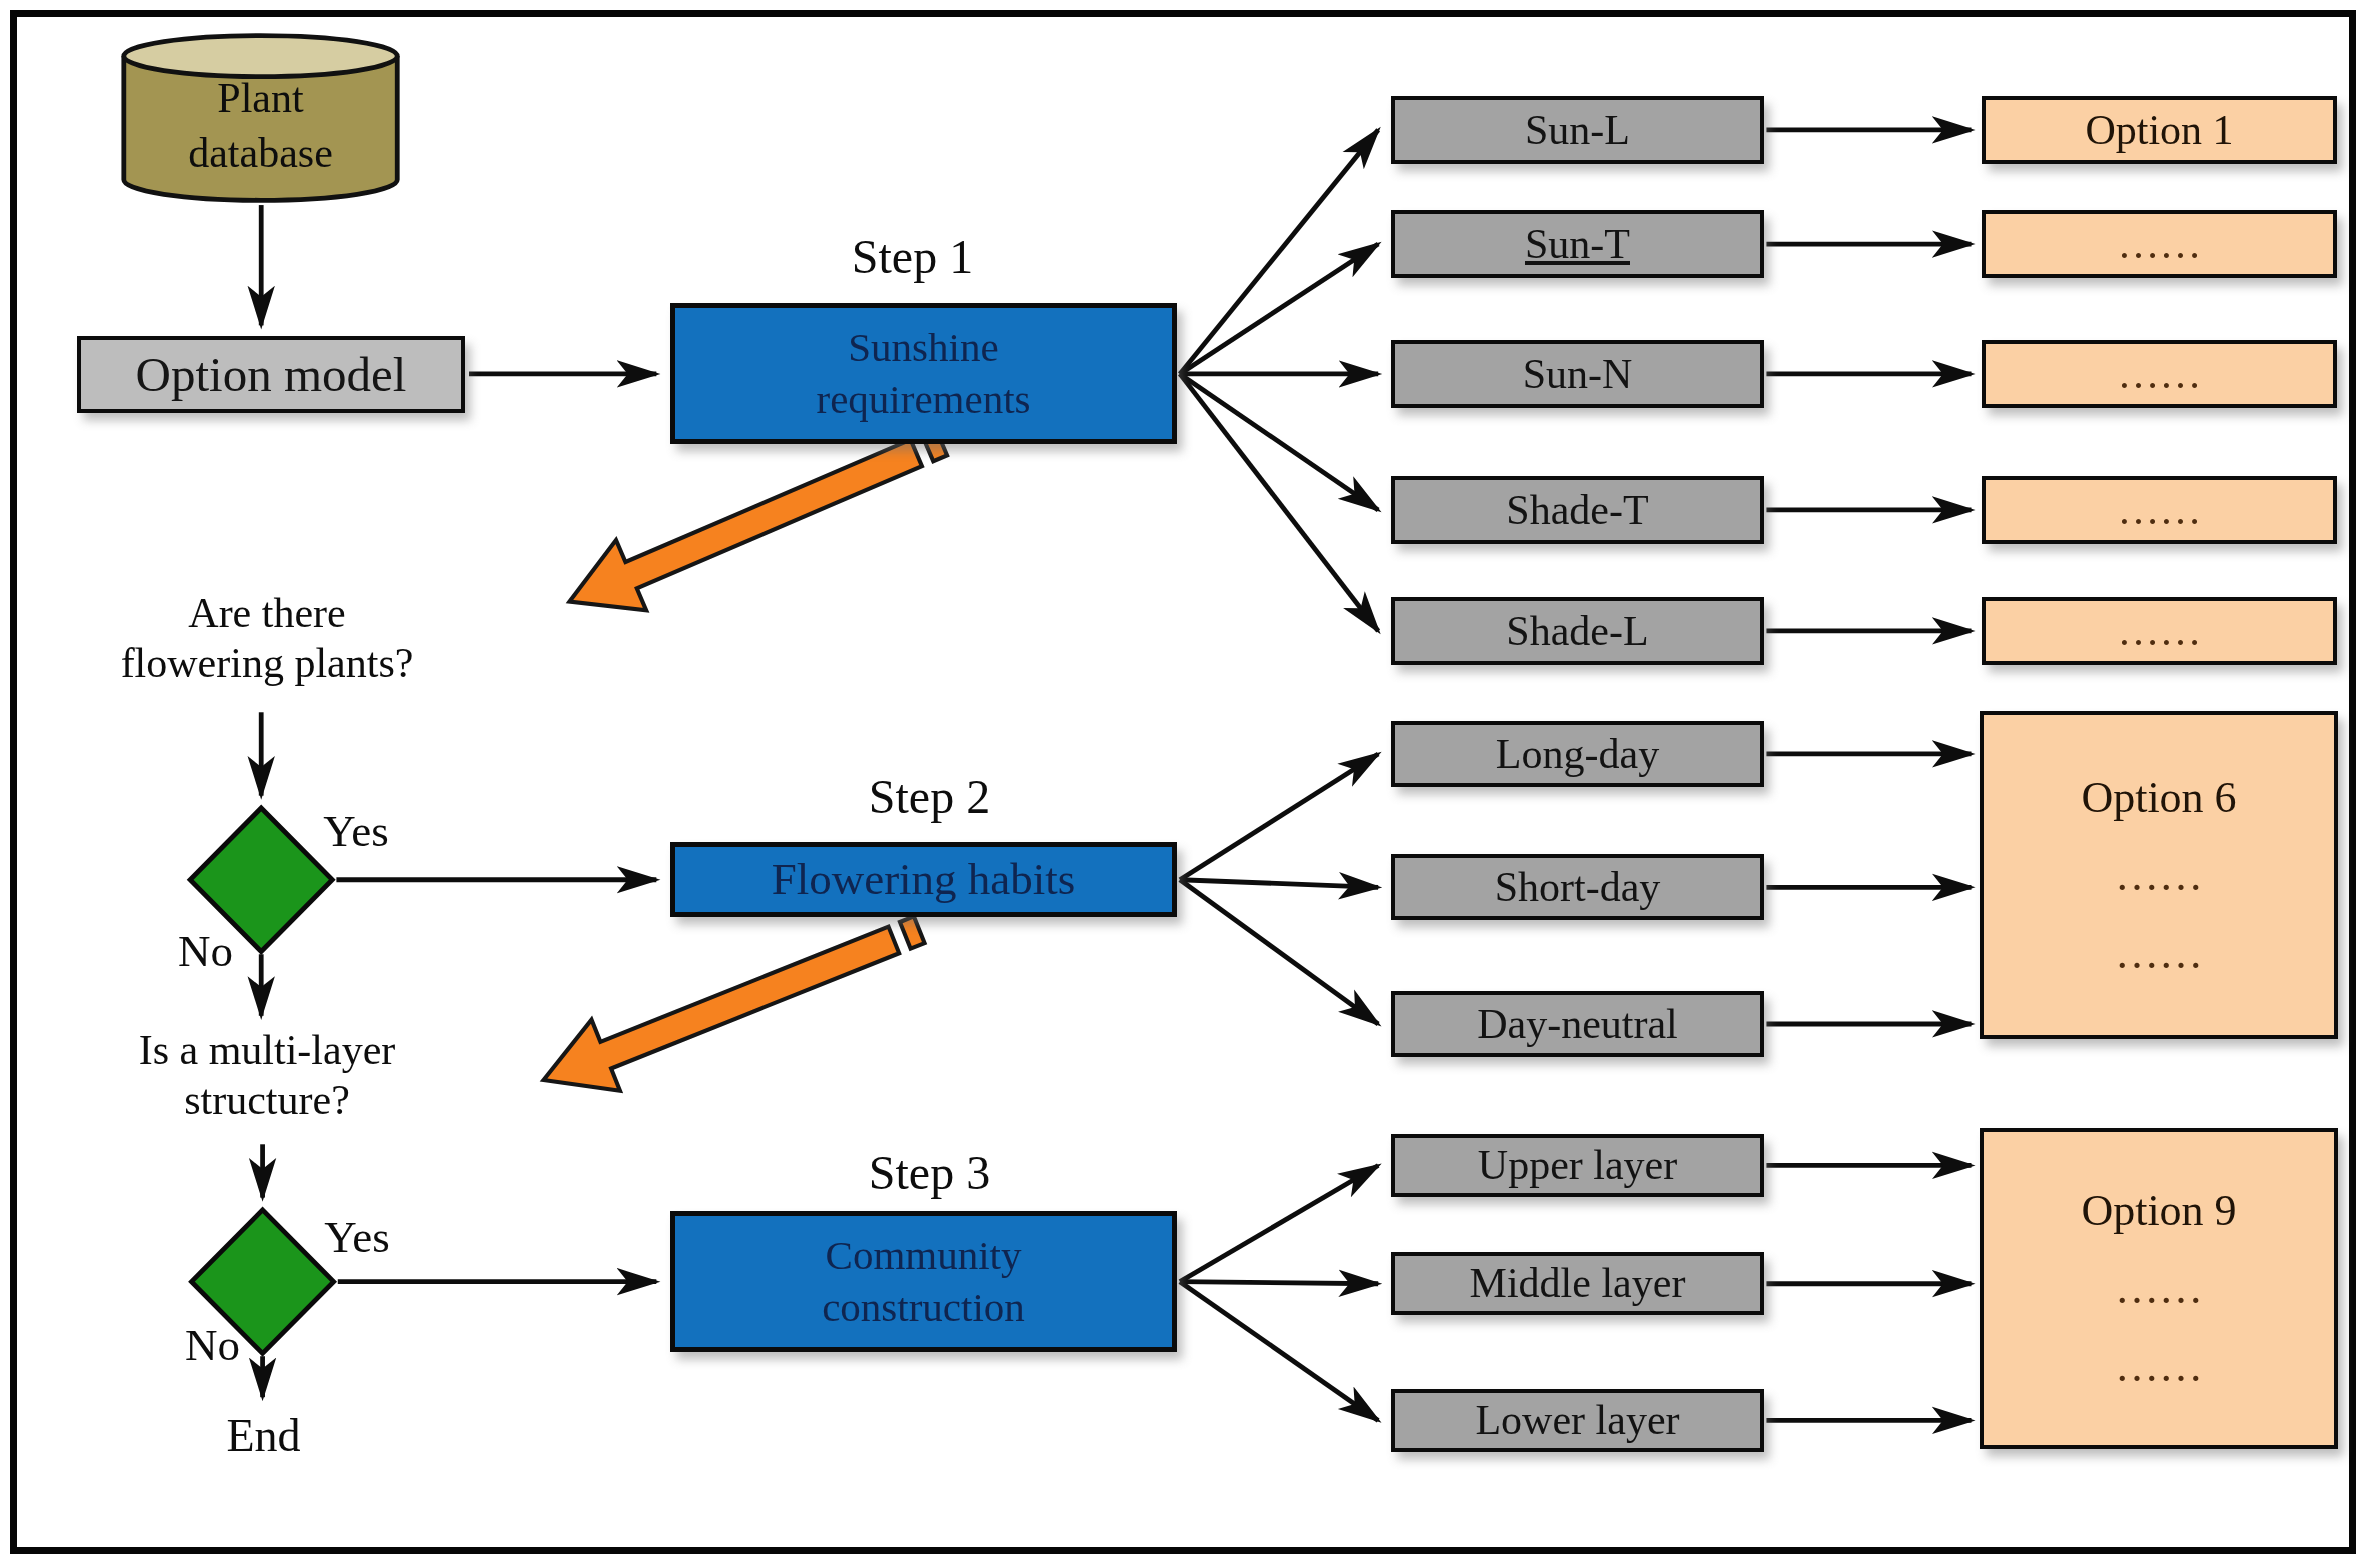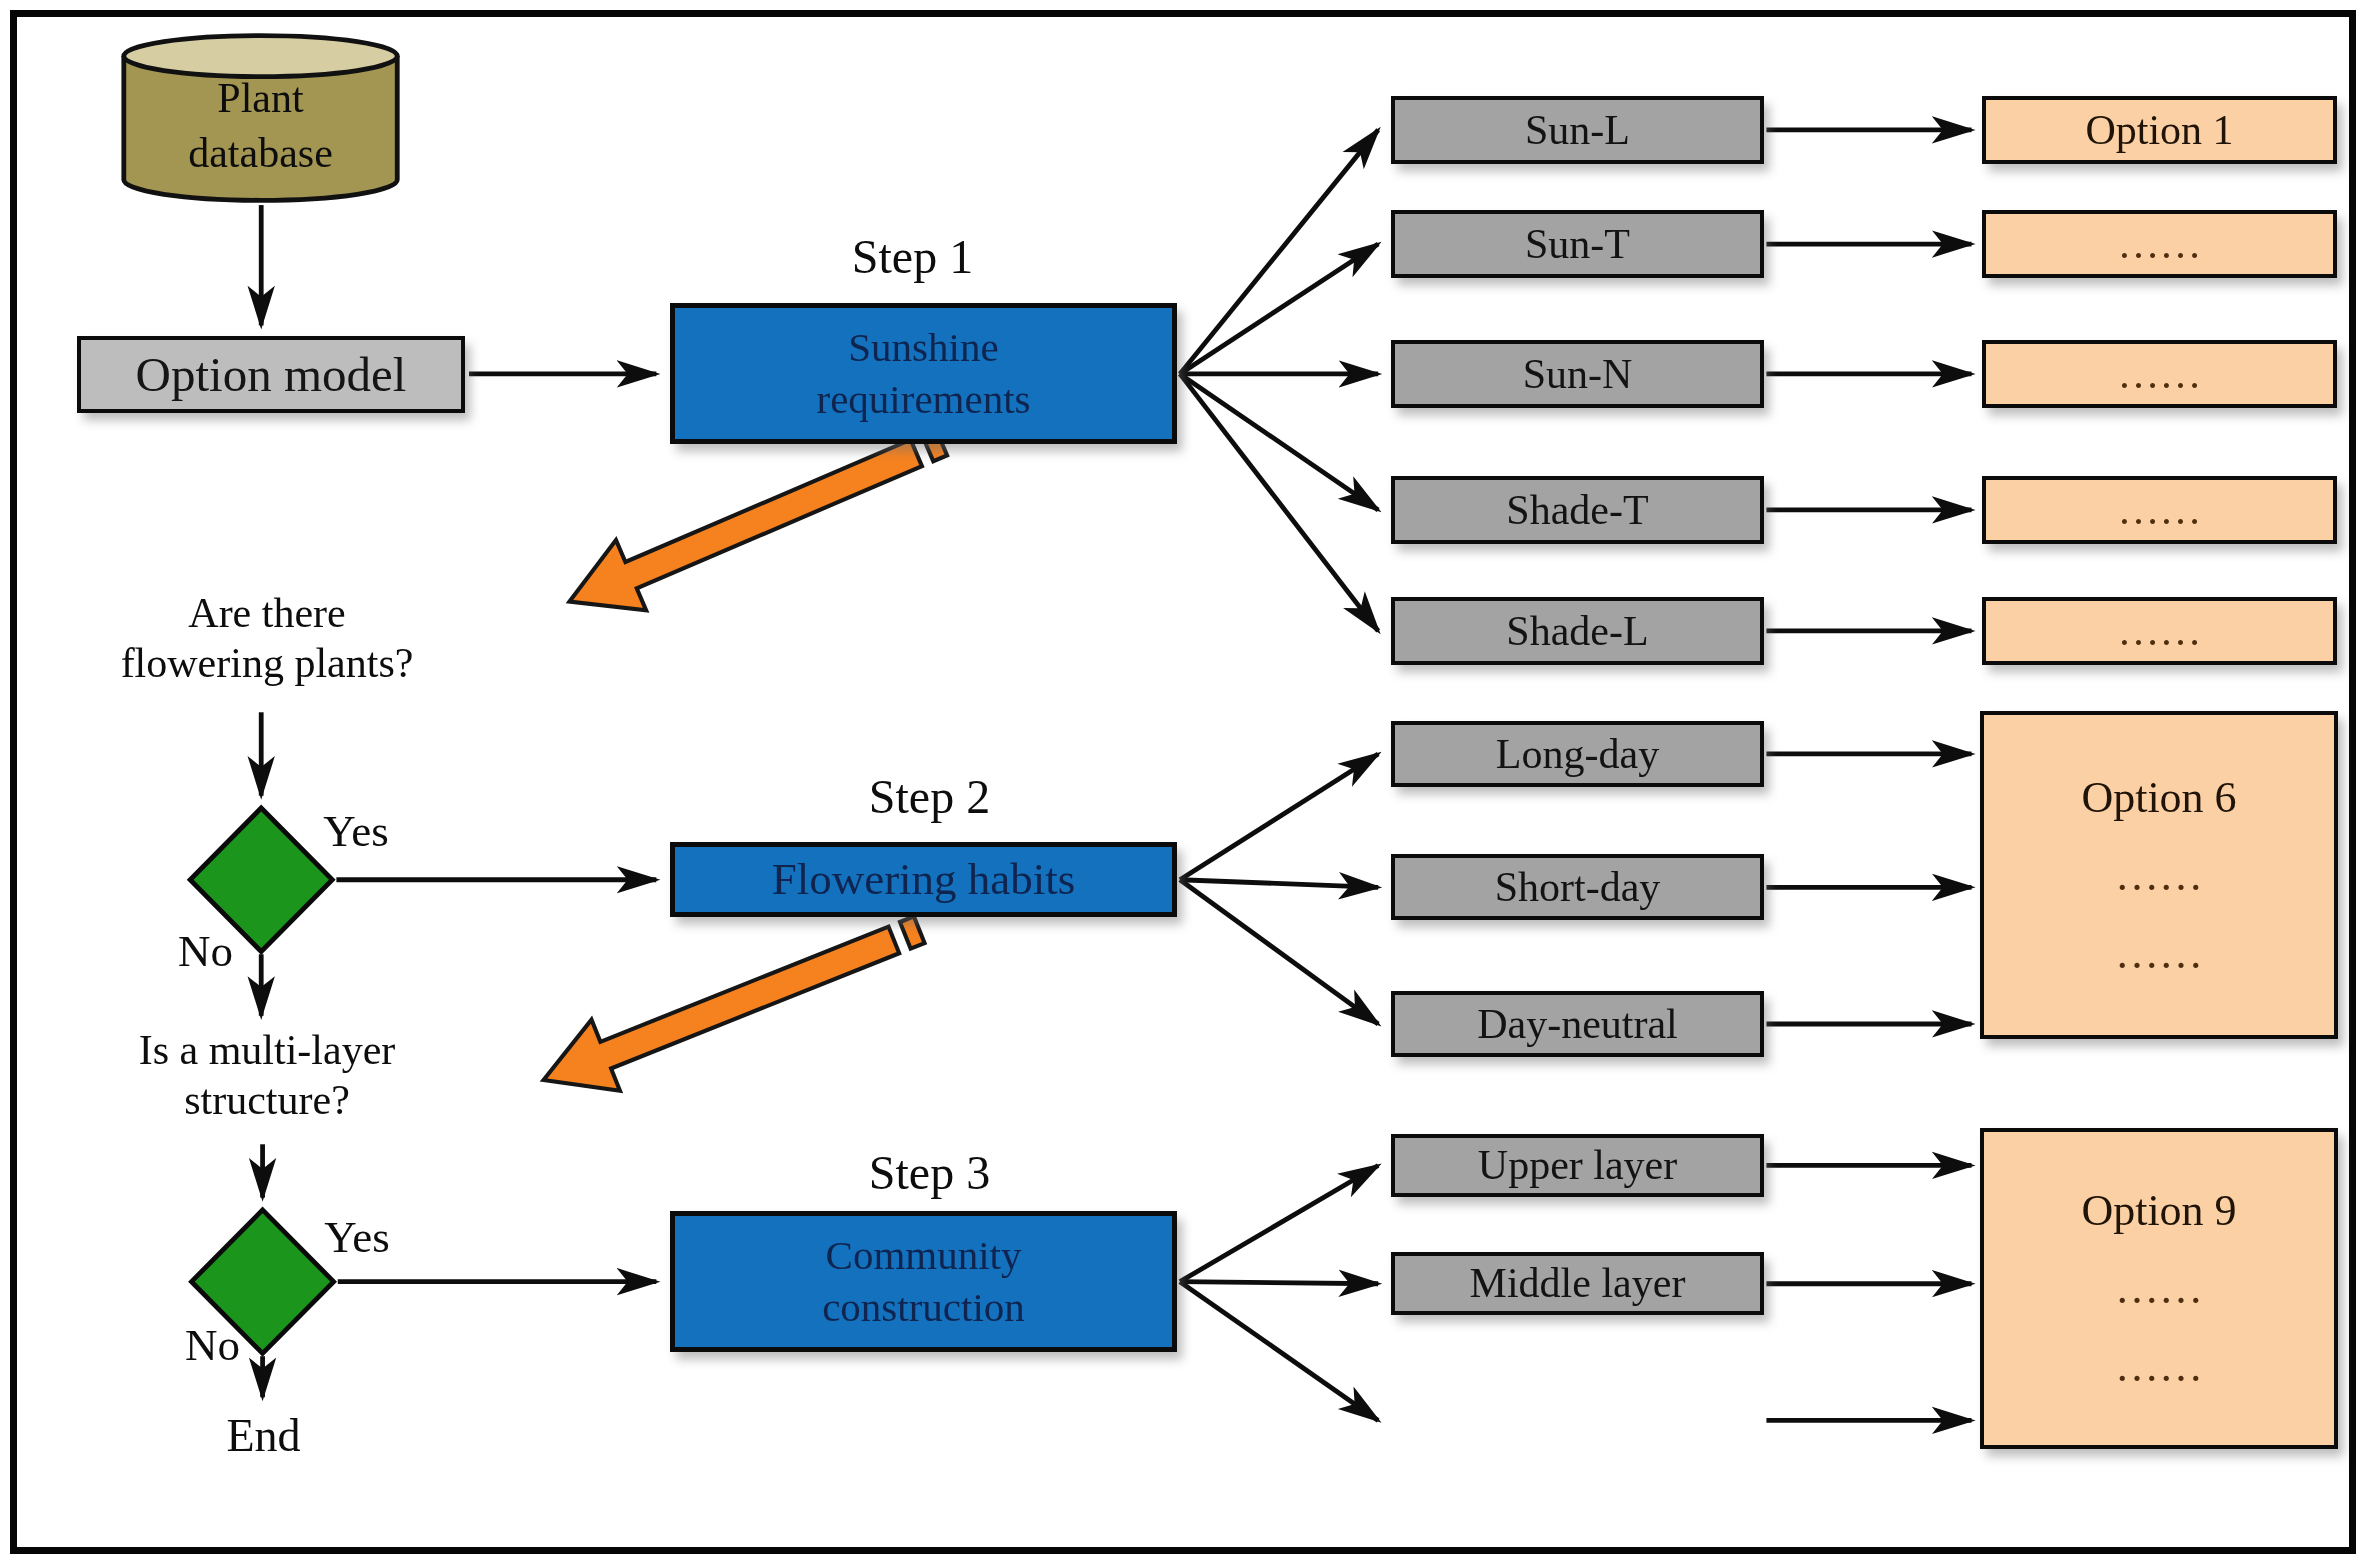--- a/index.html
+++ b/index.html
@@ -111,21 +111,21 @@
 
   <div class="lbl steplbl" style="left:776px;top:228px;">Step 1</div>
   <div class="box blue" style="left:670px;top:303px;width:507px;height:141px;">
     <div>Sunshine</div>
     <div>requirements</div>
   </div>
 
   <div class="box green" style="left:1391px;top:96px;width:373px;height:68px;">
       <span>Sun-L</span>
     </div>
-  <div class="box green" style="left:1391px;top:210px;width:373px;height:68px;">
+  <div class="box green" style="left:1391px;top:210px;width:373px;height:68px;text-decoration:underline;">
       <span>Sun-T</span>
     </div>
   <div class="box green" style="left:1391px;top:476px;width:373px;height:68px;">
       <span>Shade-T</span>
     </div>
   <div class="box green" style="left:1391px;top:340px;width:373px;height:68px;">
       <span>Sun-N</span>
     </div>
   <div class="box green" style="left:1391px;top:597px;width:373px;height:68px;">
       <span>Shade-L</span>
@@ -187,20 +187,23 @@
     <div>Community</div>
     <div>construction</div>
   </div>
 
   <div class="box green" style="left:1391px;top:1134px;width:373px;height:63px;">
       <span>Upper layer</span>
     </div>
   <div class="box green" style="left:1391px;top:1252px;width:373px;height:63px;">
       <span>Middle layer</span>
     </div>
+  <div class="box green" style="left:1391px;top:1389px;width:373px;height:63px;">
+      <span>Lower layer</span>
+    </div>
 
   <div class="box peach bigopt" style="left:1980px;top:1128px;width:358px;height:321px;">
     <div>Option 9</div>
     <div class="dots">……</div>
     <div class="dots">……</div>
   </div>
 
   <div class="lbl endlbl" style="left:195px;top:1408px;width:137px;">End</div>
 
 </div>

